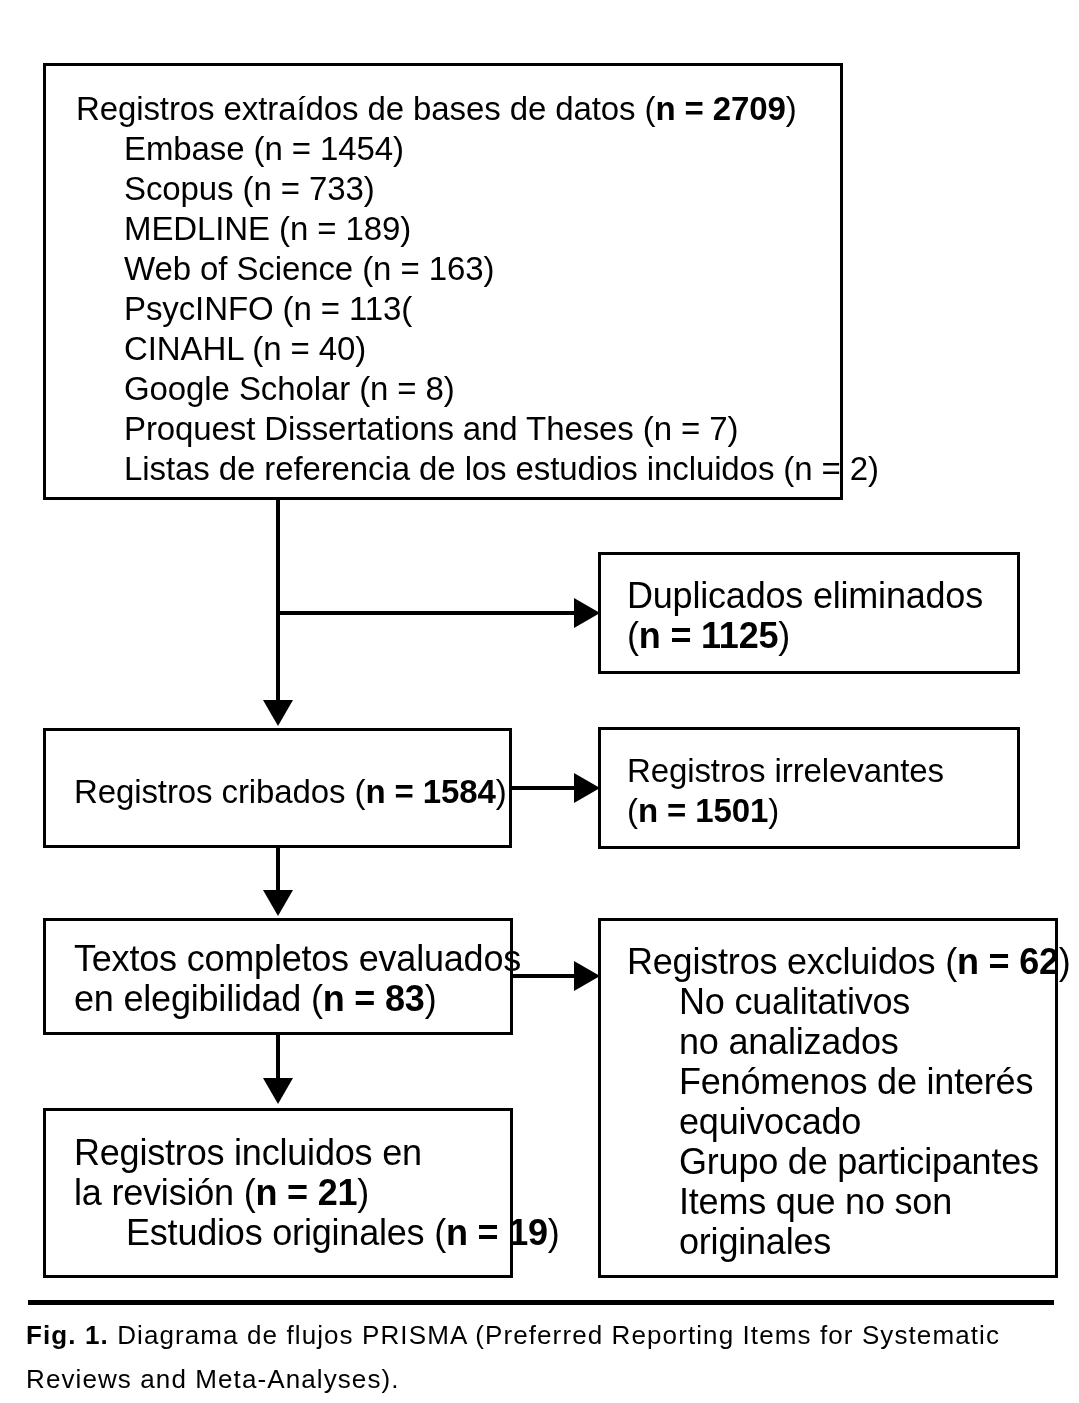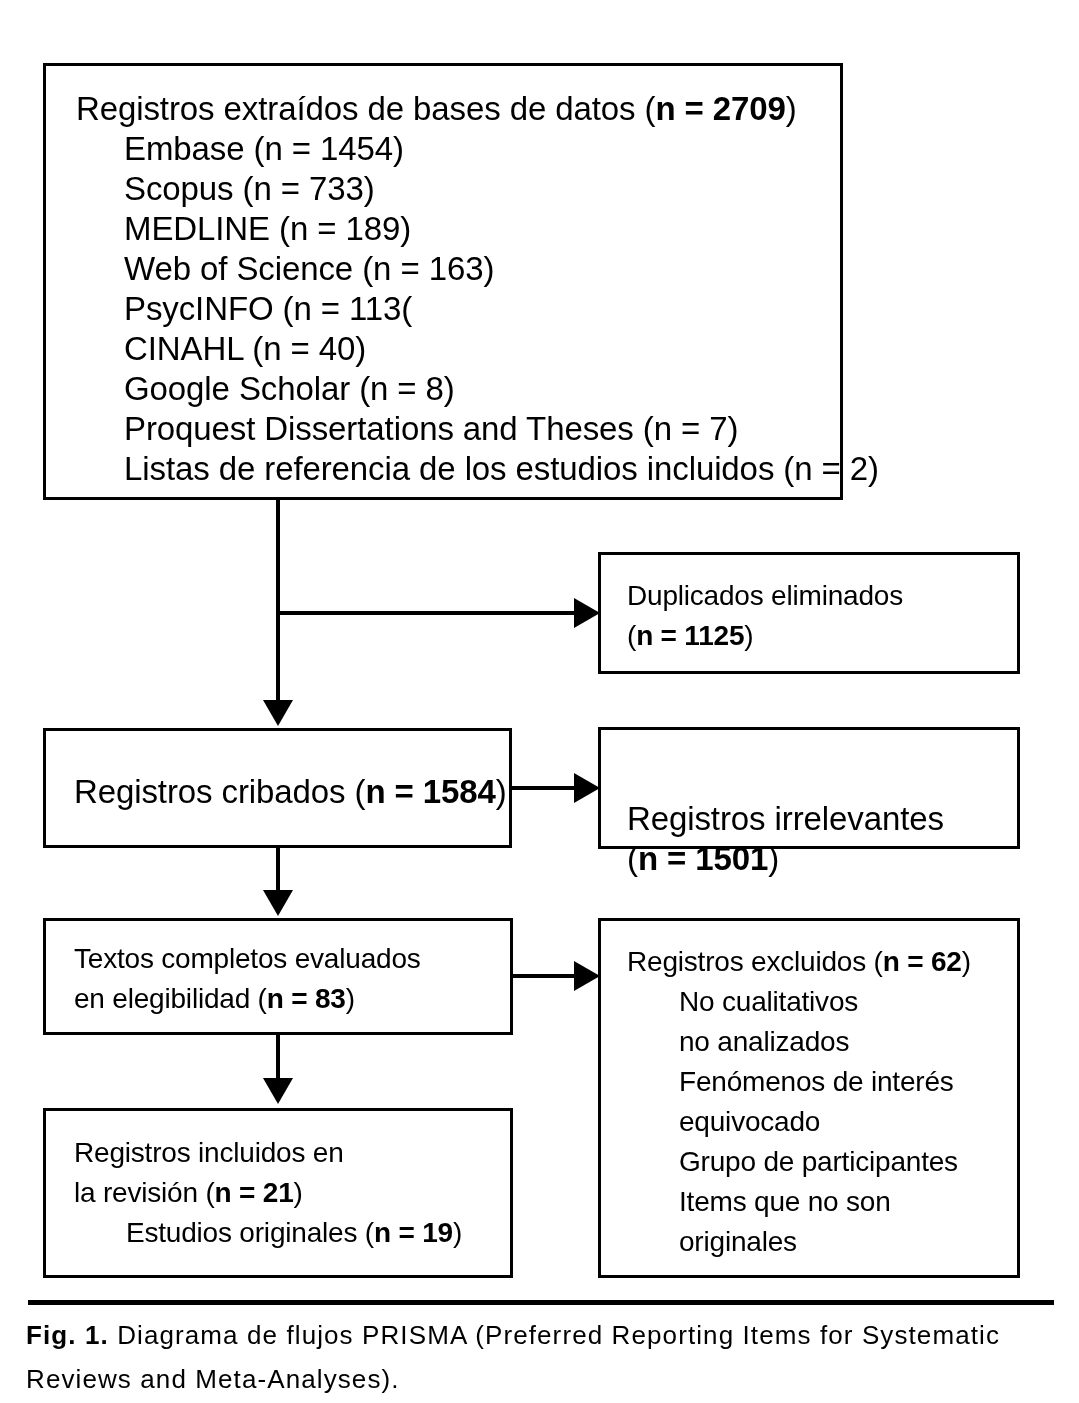--- a/index.html
+++ b/index.html
@@ -33,21 +33,21 @@
   
   .txt {
     font-family: "Liberation Sans Narrow", "Liberation Sans", sans-serif;
     font-size: 33px;
     line-height: 40px;
     white-space: pre;
     letter-spacing: -0.1px;
   }
   .txt.wide {
     font-family: "Liberation Sans", sans-serif;
-    font-size: 28px;
+    font-size: 36px;
     line-height: 40px;
     letter-spacing: -0.2px;
   }
   .txt b { font-weight: 700; }
   .indent1 { padding-left: 48px; }
   .indent2 { padding-left: 52px; }
 
   
   .vline {
     position: absolute;
@@ -126,21 +126,21 @@
   </div>
 </div>
 
 <div class="box" id="box-cribados" style="left:43px; top:728px; width:469px; height:120px;">
   <div class="inner" style="top:41px; left:28px; right:12px;">
     <div class="txt"><span>Registros cribados (</span><b>n = 1584</b><span>)</span></div>
   </div>
 </div>
 
 <div class="box" id="box-irrelevantes" style="left:598px; top:727px; width:422px; height:122px;">
-  <div class="inner" style="top:21px; left:26px; right:12px;margin-top:48px;">
+  <div class="inner" style="top:21px; left:26px; right:12px;">
     <div class="txt">Registros irrelevantes</div>
     <div class="txt"><span>(</span><b>n = 1501</b><span>)</span></div>
   </div>
 </div>
 
 <div class="hline" style="left:512px; top:786px; width:64px; height:4px;"></div>
 <div class="arrow-right" style="left:574px; top:773px;"></div>
 
 <div class="vline" style="left:276px; top:848px; width:4px; height:48px;"></div>
 <div class="arrow-down" style="left:263px; top:890px;"></div>
@@ -151,21 +151,21 @@
     <div class="txt wide"><span>en elegibilidad (</span><b>n = 83</b><span>)</span></div>
   </div>
 </div>
 
 <div class="hline" style="left:513px; top:974px; width:63px; height:4px;"></div>
 <div class="arrow-right" style="left:574px; top:961px;"></div>
 
 <div class="vline" style="left:276px; top:1035px; width:4px; height:48px;"></div>
 <div class="arrow-down" style="left:263px; top:1078px;"></div>
 
-<div class="box" id="box-excluidos" style="left:598px; top:918px; width:422px; height:360px;text-decoration:underline;">
+<div class="box" id="box-excluidos" style="left:598px; top:918px; width:460px; height:360px;text-decoration:underline;">
   <div class="inner" style="top:21px; left:26px; right:10px;">
     <div class="txt wide"><span>Registros excluidos (</span><b>n = 62</b><span>)</span></div>
     <div class="txt wide indent2">No cualitativos</div>
     <div class="txt wide indent2">no analizados</div>
     <div class="txt wide indent2">Fenómenos de interés</div>
     <div class="txt wide indent2">equivocado</div>
     <div class="txt wide indent2">Grupo de participantes</div>
     <div class="txt wide indent2">Items que no son</div>
     <div class="txt wide indent2">originales</div>
   </div>

